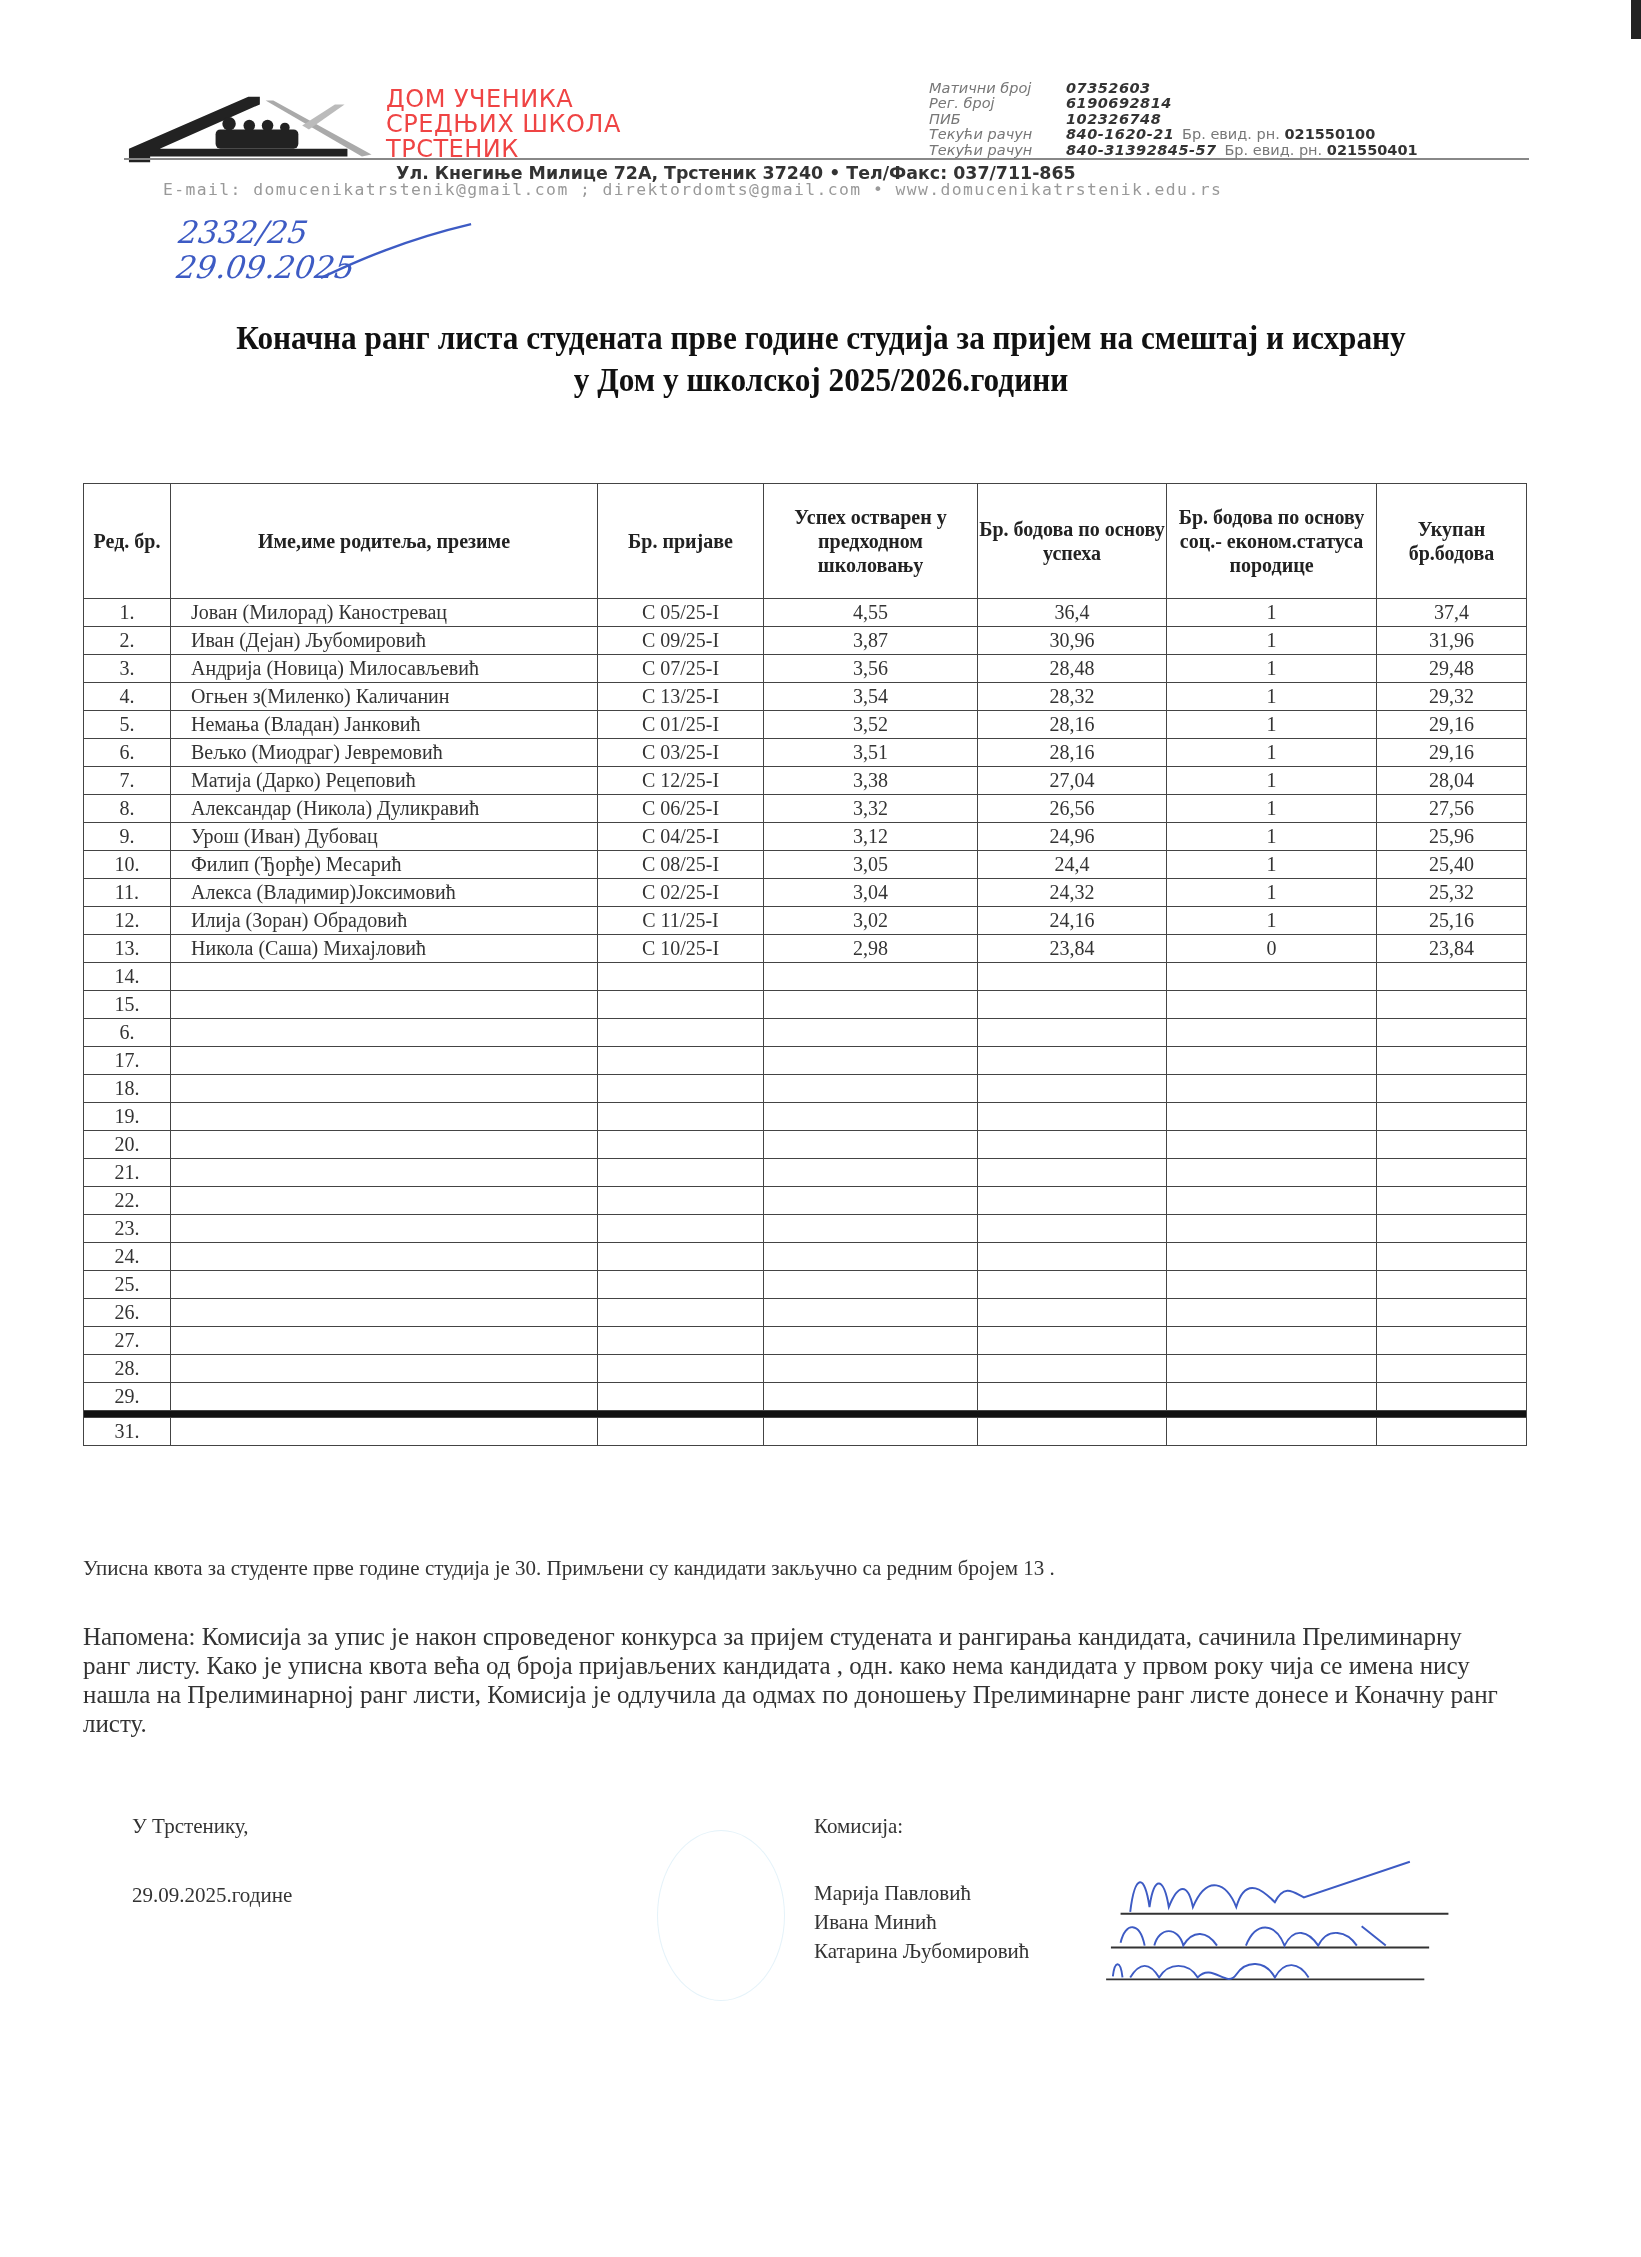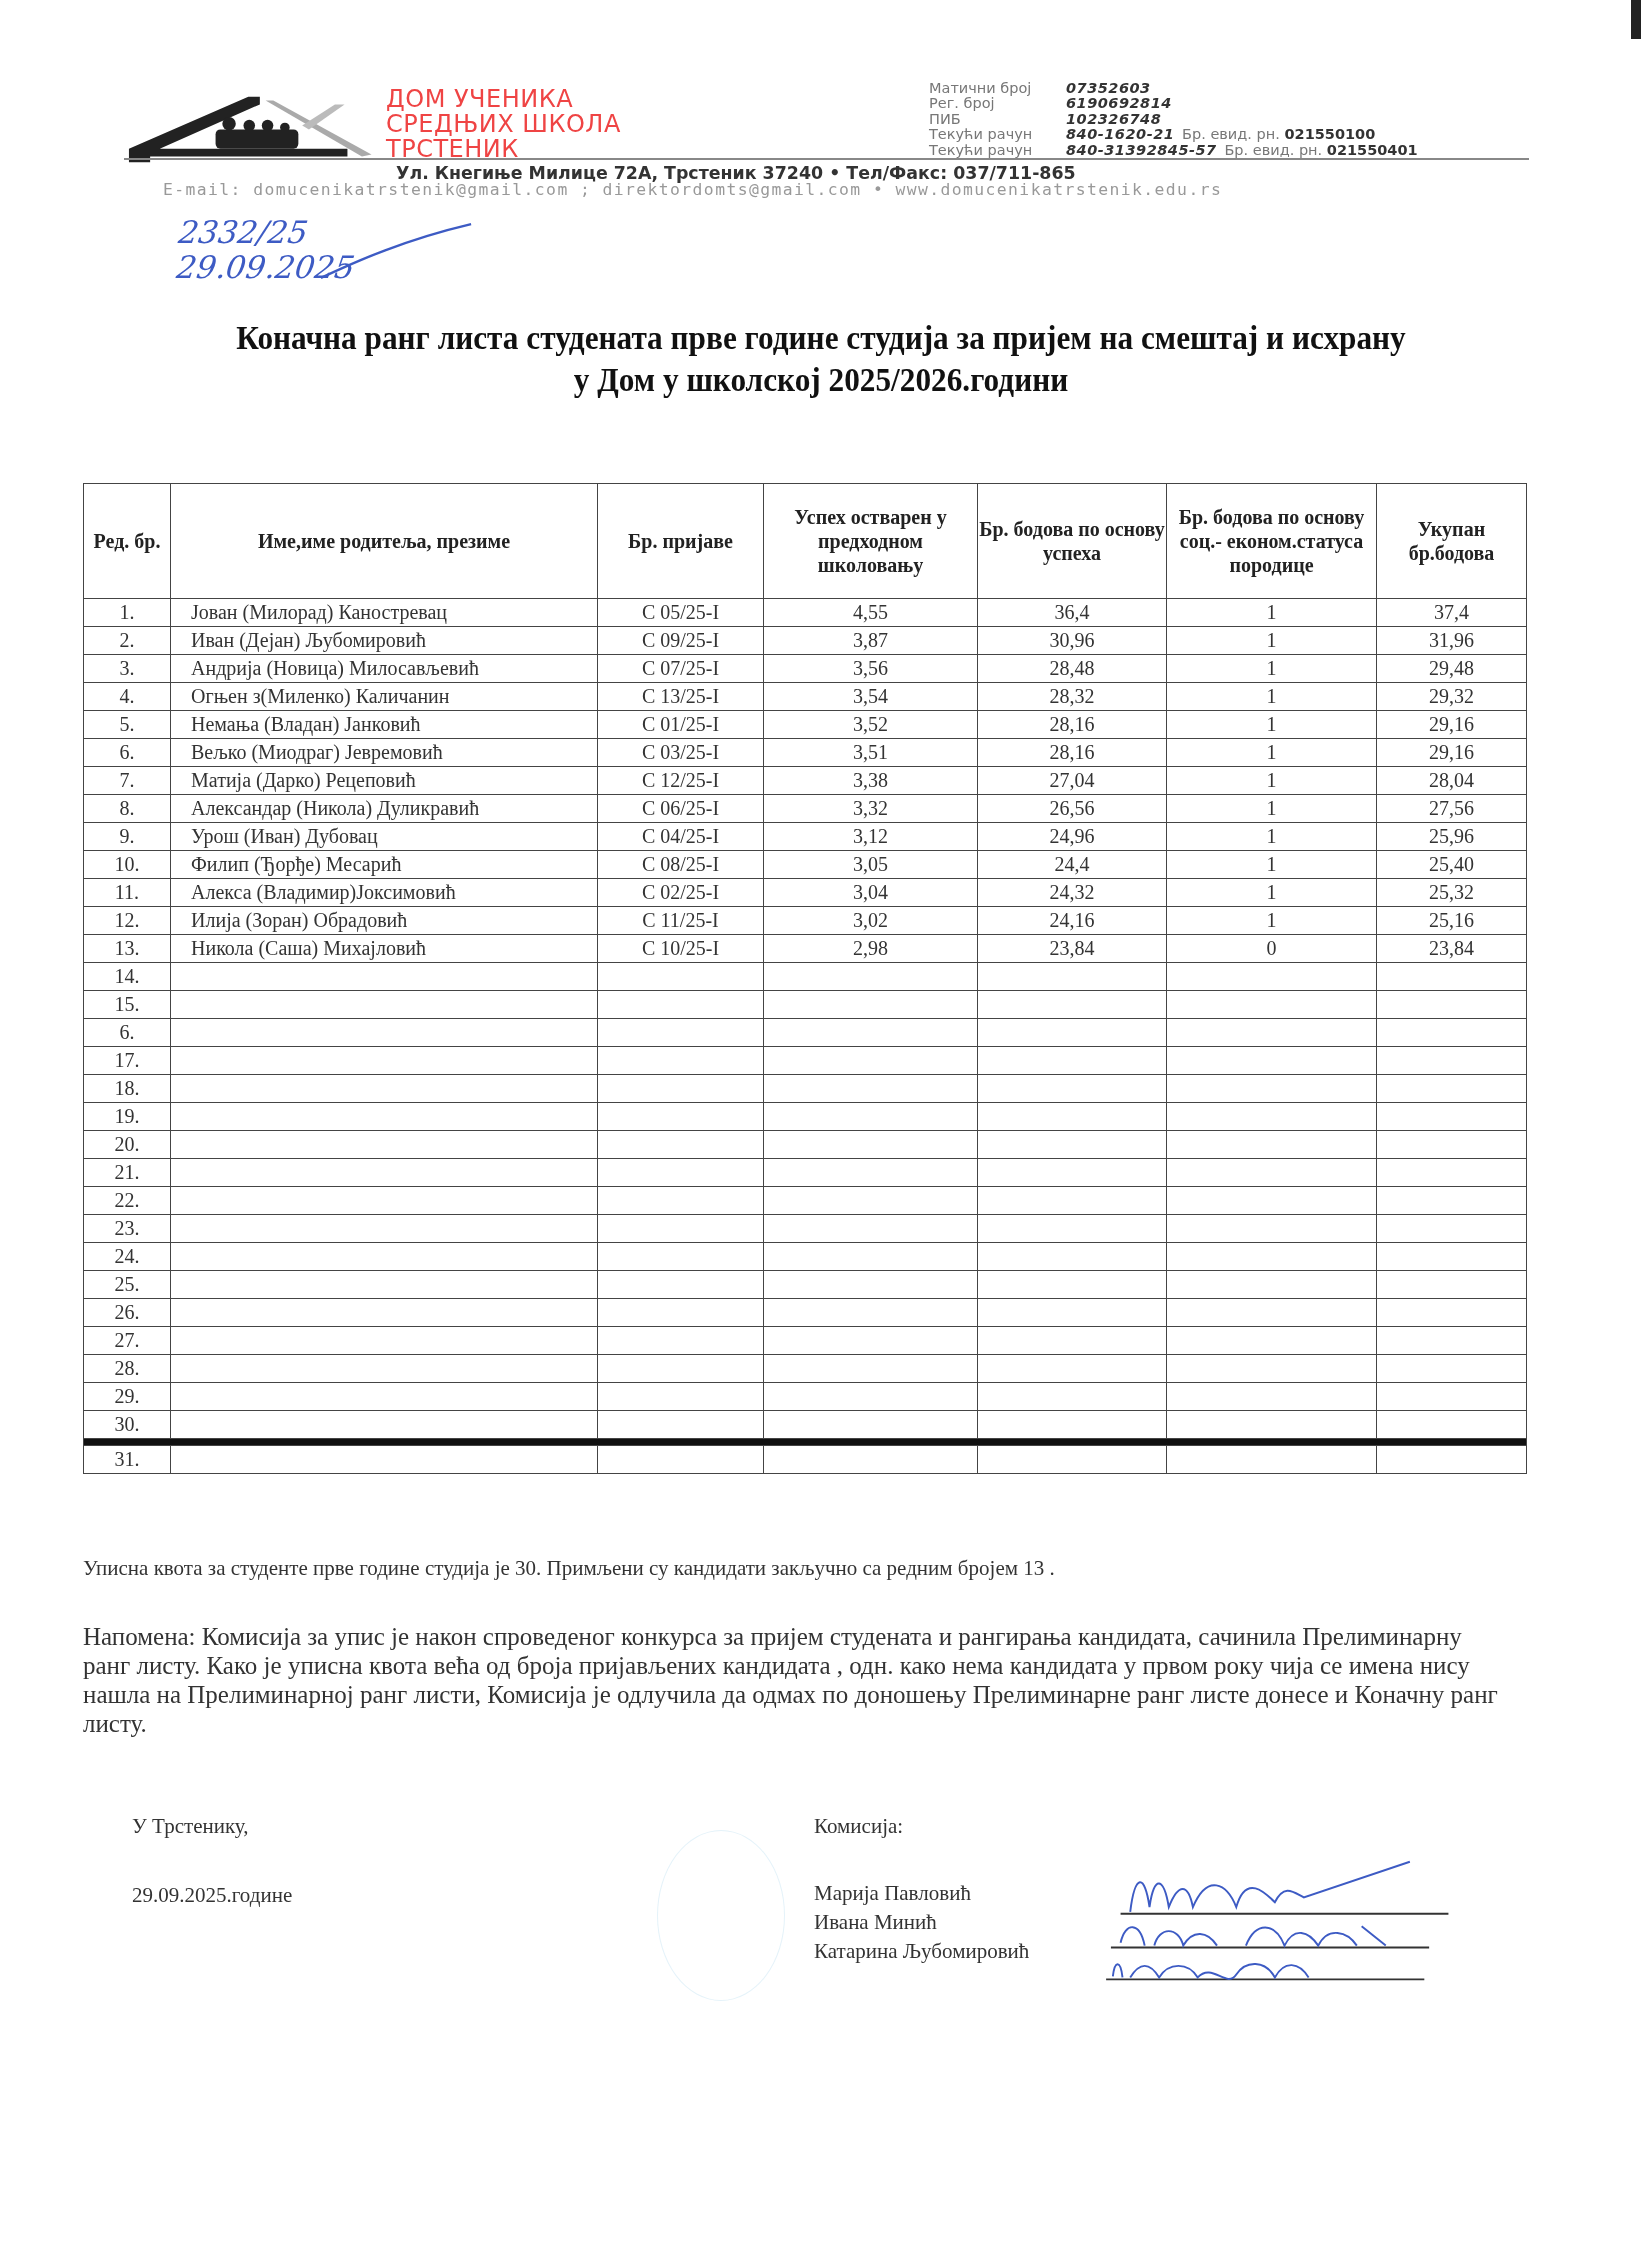--- a/index.html
+++ b/index.html
@@ -5,21 +5,21 @@
   html, body { margin: 0; padding: 0; background: #fff; }
   body { width: 1641px; height: 2257px; position: relative; overflow: hidden;
          font-family: "Liberation Serif", serif; color: #333; }
   .abs { position: absolute; }
 
   
   .logo { left: 121px; top: 89px; width: 270px; height: 77px; }
   .org-name { left: 386px; top: 87px; font-family: "DejaVu Sans", sans-serif; font-size: 24px; line-height: 25px; color: #ef4444; letter-spacing: 0.5px; }
   .reg-block { left: 929px; top: 81px; font-family: "DejaVu Sans", sans-serif; font-size: 14.5px; line-height: 15.4px; }
   .reg-row { display: flex; white-space: nowrap; }
-  .reg-label { width: 137px; color: #777; }
+  .reg-label { width: 137px; color: #777; font-style: italic; }
   .reg-val { color: #333; font-weight: bold; letter-spacing: 0.5px; font-style: italic; }
   .reg-extra { color: #777; font-weight: normal; margin-left: 7.7px; }
   .reg-extra b { color: #333; }
   .head-rule { left: 124px; top: 158px; width: 1405px; height: 1.9px; background: #888; }
   .address { left: 396px; top: 163px; font-family: "DejaVu Sans", sans-serif; font-size: 17.4px; font-weight: bold; color: #333; white-space: nowrap; }
   .email { left: 119px; top: 180px; font-family: "DejaVu Sans Mono", monospace; font-size: 16.4px; color: #999; letter-spacing: 1.4px; white-space: nowrap; margin-left: 44px; }
 
   
   .hand { font-family: "DejaVu Serif", serif; font-style: italic; color: #3d5bc4; font-size: 31px; transform: skewX(-8deg); }
   .hand-num { left: 179px; top: 214px; }
@@ -390,29 +390,20 @@
       </tr>
       <tr>
         <td>29.</td>
         <td class="name"></td>
         <td></td>
         <td></td>
         <td></td>
         <td></td>
         <td></td>
       </tr>
-      <tr>
-        <td>30.</td>
-        <td class="name"></td>
-        <td></td>
-        <td></td>
-        <td></td>
-        <td></td>
-        <td></td>
-      </tr>
       <tr class="sep">
         <td colspan="7"></td>
       </tr>
       <tr>
         <td>31.</td>
         <td class="name"></td>
         <td></td>
         <td></td>
         <td></td>
         <td></td>

